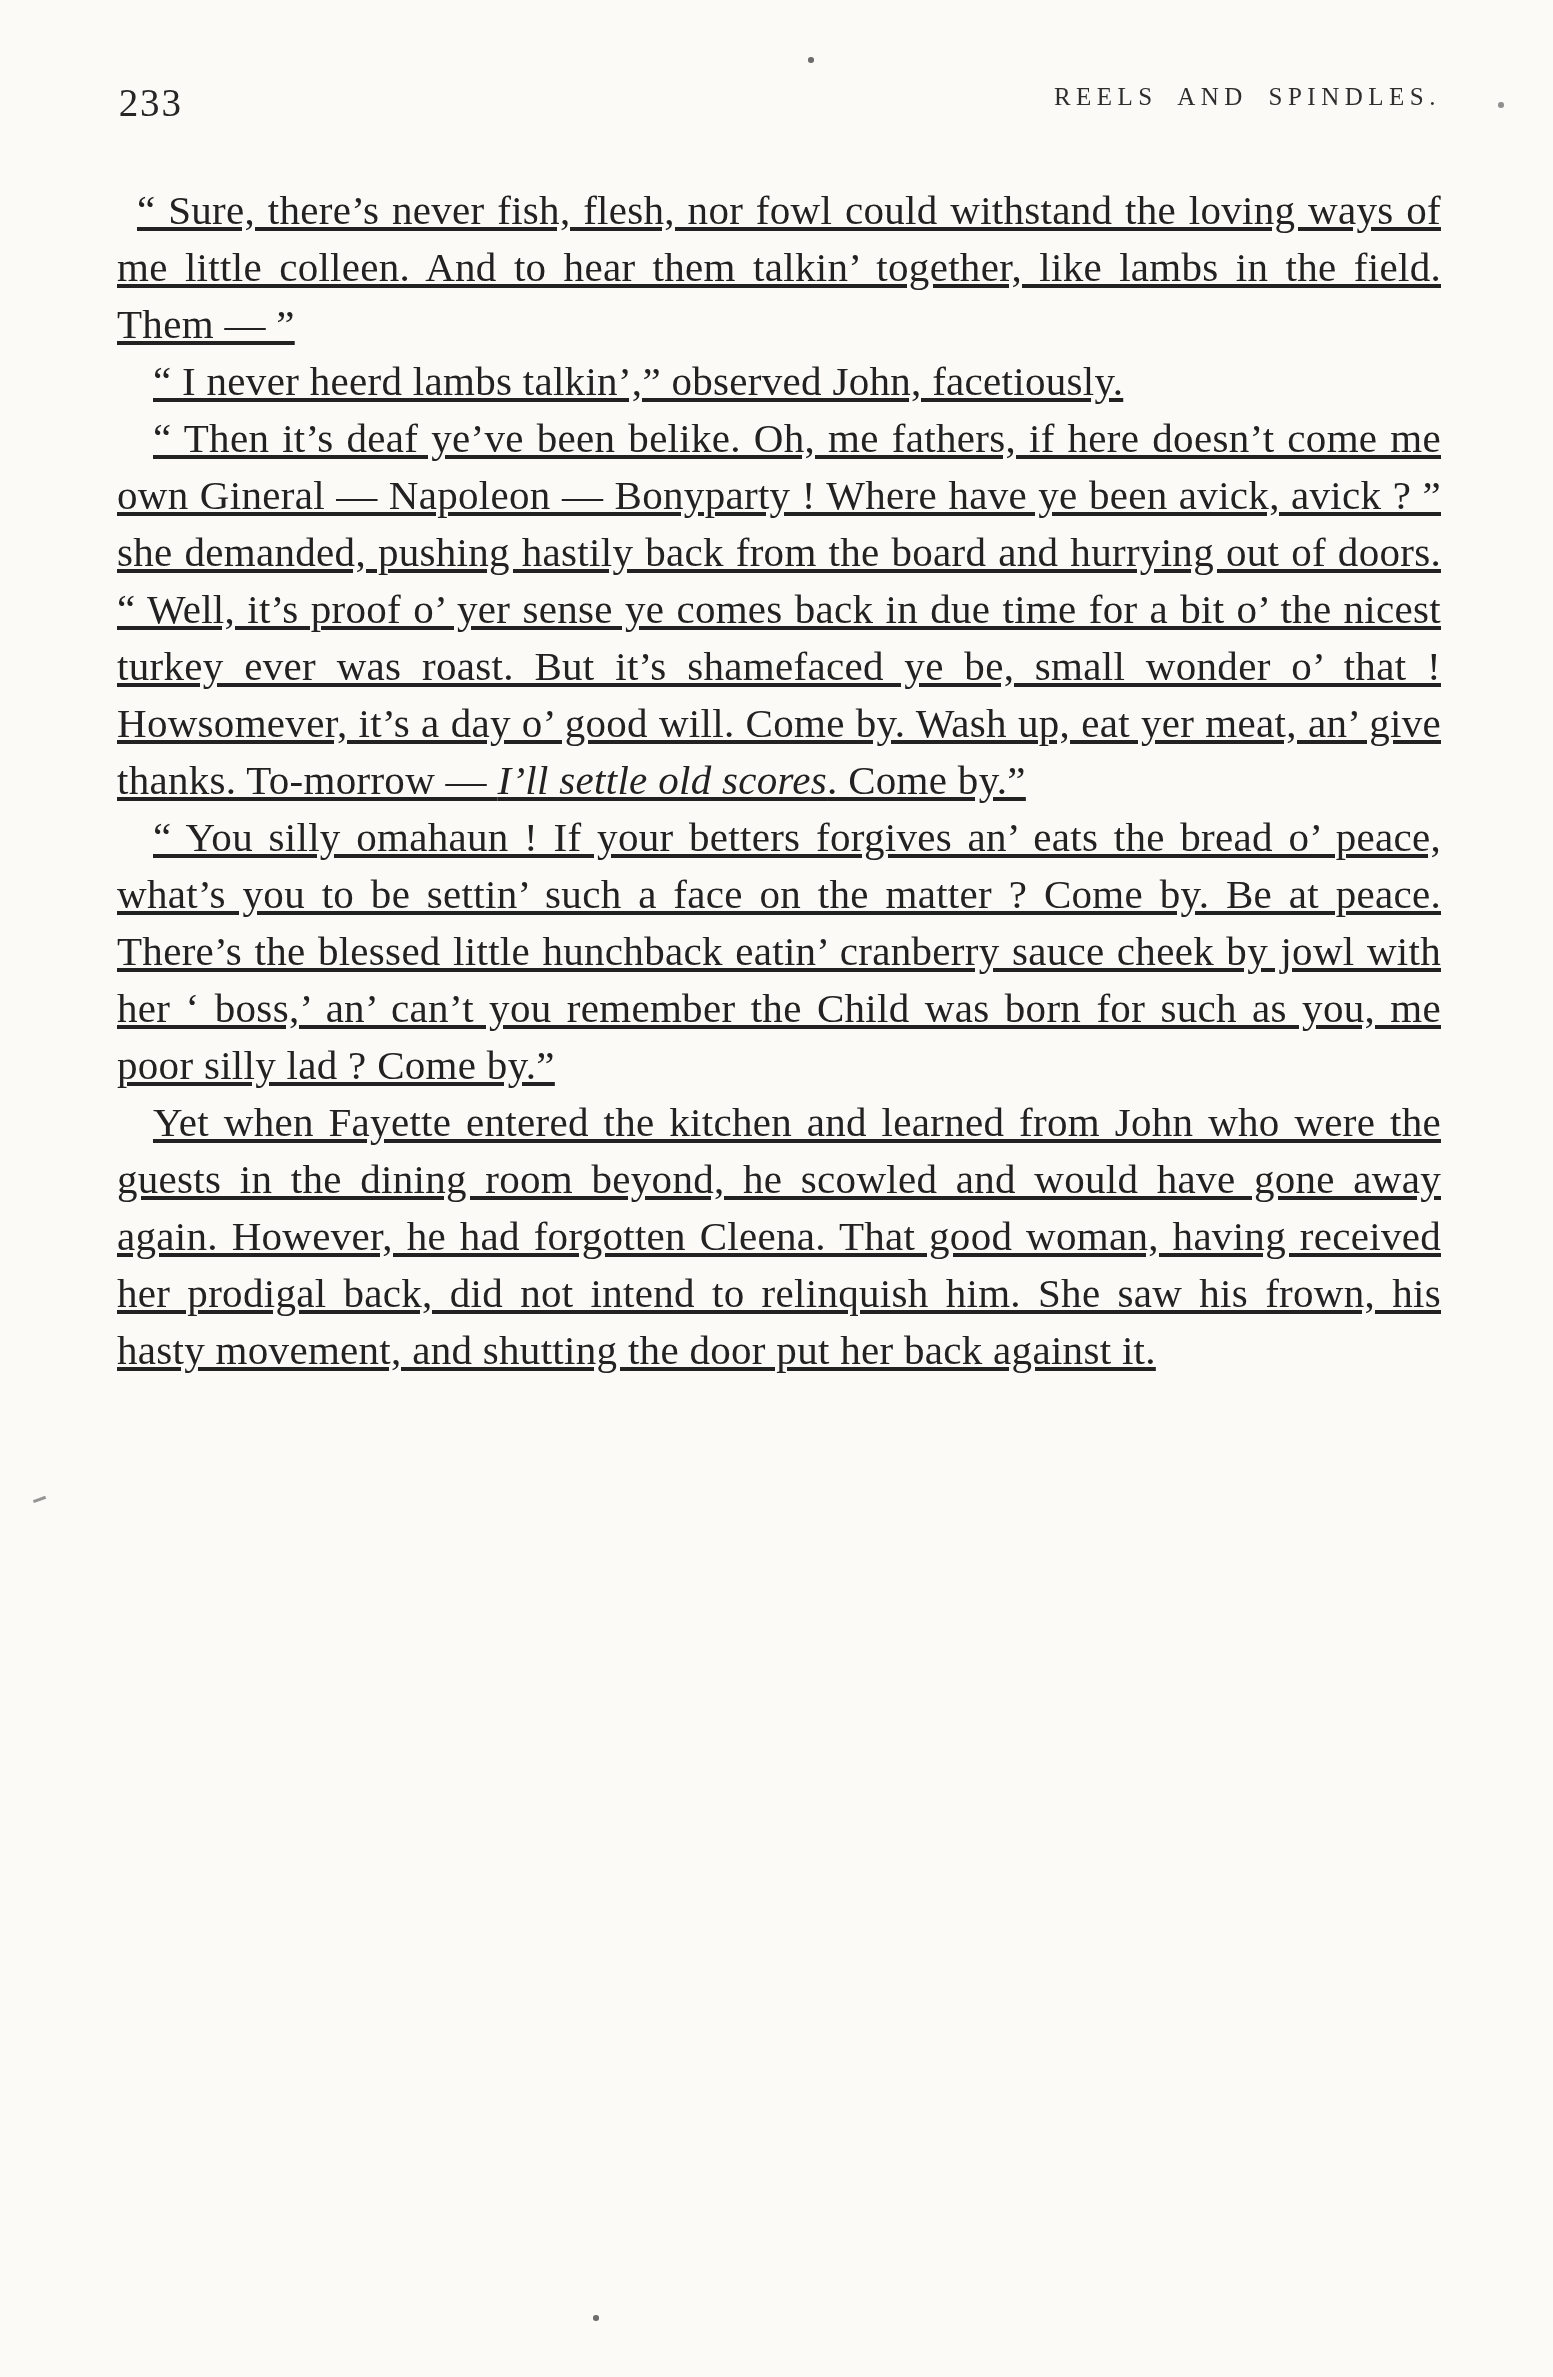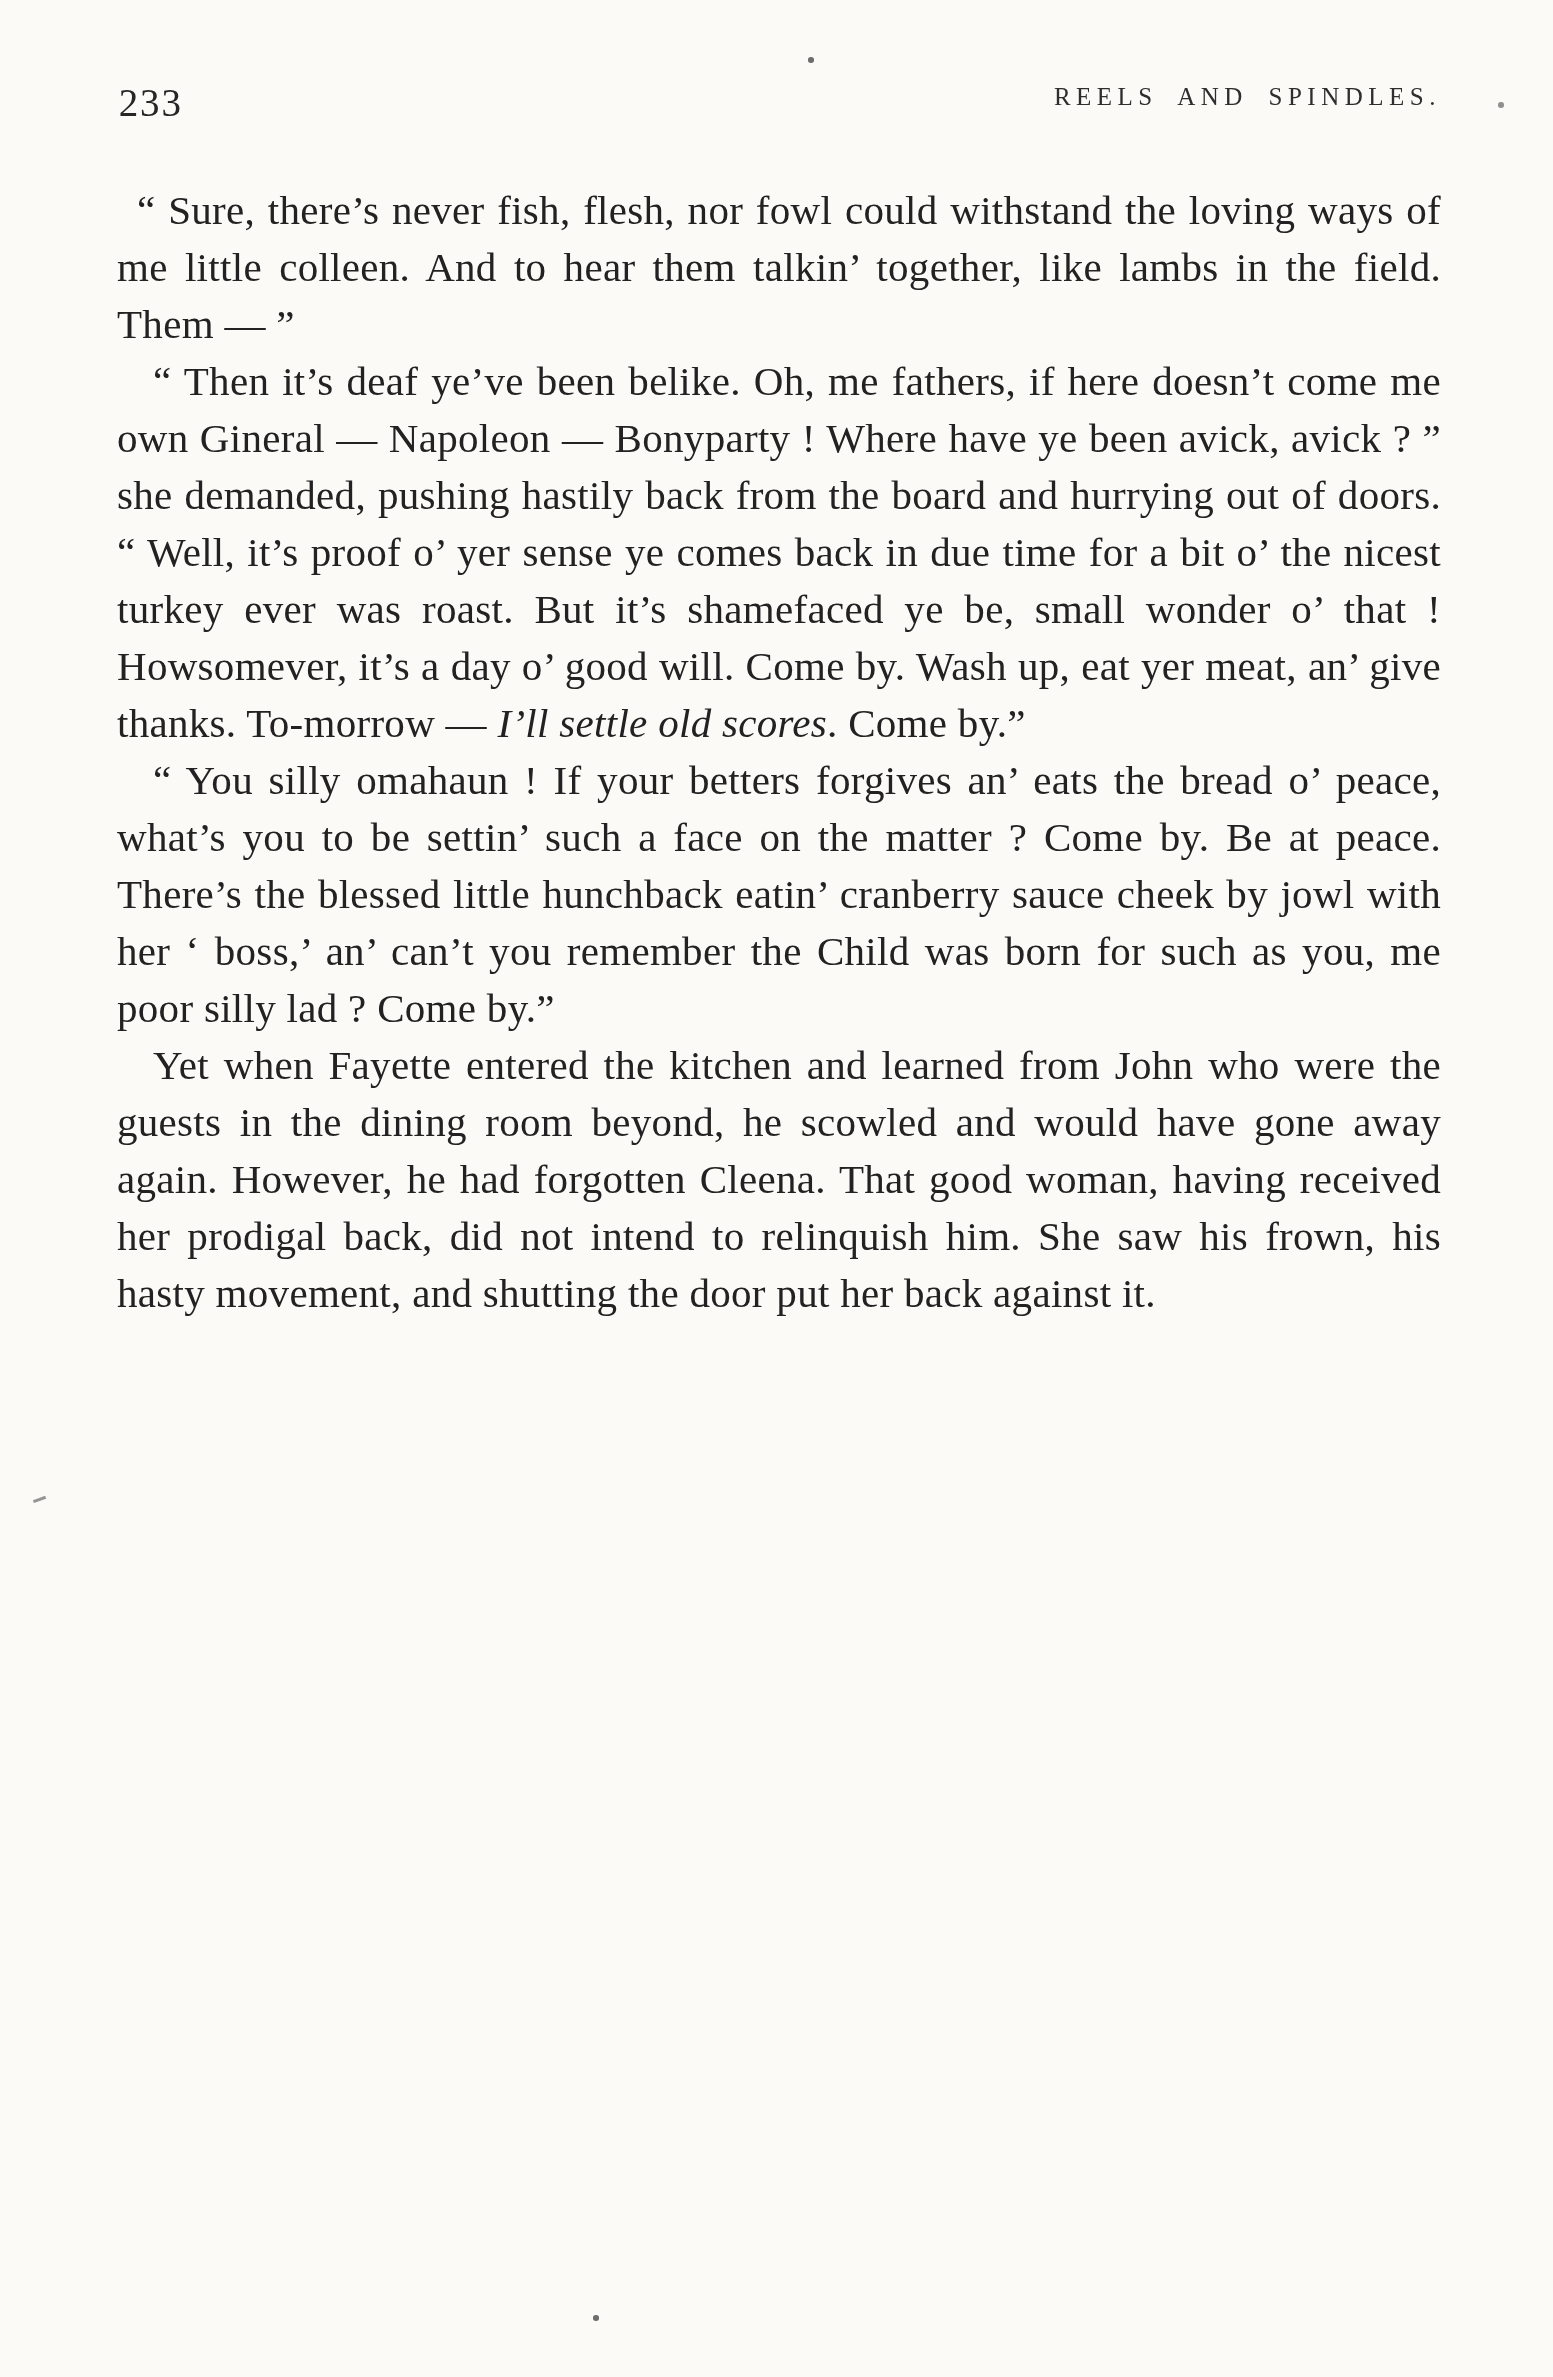--- a/index.html
+++ b/index.html
@@ -43,20 +43,21 @@
     word-spacing: 9px;
     color: #2e2e2e;
   }
   .body-text p {
     margin: 0;
     font-size: 41px;
     line-height: 57px;
     text-align: justify;
     letter-spacing: 0.3px;
     color: #222;
+    text-decoration: underline;
   }
   .body-text p.indent-small { text-indent: 20px; }
   .body-text p.indent { text-indent: 36px; }
   .body-text em { font-style: italic; }
   .artifact-dot {
     position: absolute;
     background: #4a4a4a;
     border-radius: 50%;
     width: 5.5px;
     height: 5.5px;
@@ -78,20 +79,21 @@
 
   <div class="running-head">
     <span class="page-number">233</span>
     <span class="head-title">REELS AND SPINDLES.</span>
   </div>
 
   <div class="body-text">
 
     <p class="indent-small">“ Sure, there’s never fish, flesh, nor fowl could withstand the loving ways of me little colleen. And to hear them talkin’ together, like lambs in the field. Them — ”</p>
 
+    <p class="indent">“ I never heerd lambs talkin’,” observed John, facetiously.</p>
 
     <p class="indent"><span>“ Then it’s deaf ye’ve been belike. Oh, me fathers, if here doesn’t come me own Gineral — Napoleon — Bonyparty ! Where have ye been avick, avick ? ” she demanded, pushing hastily back from the board and hurrying out of doors. “ Well, it’s proof o’ yer sense ye comes back in due time for a bit o’ the nicest turkey ever was roast. But it’s shamefaced ye be, small wonder o’ that ! Howsomever, it’s a day o’ good will. Come by. Wash up, eat yer meat, an’ give thanks. To-morrow — </span><em>I’ll settle old scores</em><span>. Come by.”</span></p>
 
     <p class="indent">“ You silly omahaun ! If your betters forgives an’ eats the bread o’ peace, what’s you to be settin’ such a face on the matter ? Come by. Be at peace. There’s the blessed little hunchback eatin’ cranberry sauce cheek by jowl with her ‘ boss,’ an’ can’t you remember the Child was born for such as you, me poor silly lad ? Come by.”</p>
 
     <p class="indent">Yet when Fayette entered the kitchen and learned from John who were the guests in the dining room beyond, he scowled and would have gone away again. However, he had forgotten Cleena. That good woman, having received her prodigal back, did not intend to relinquish him. She saw his frown, his hasty movement, and shutting the door put her back against it.</p>
 
   </div>
 
   <span class="artifact-dot" style="left:808px; top:57px;"></span>

